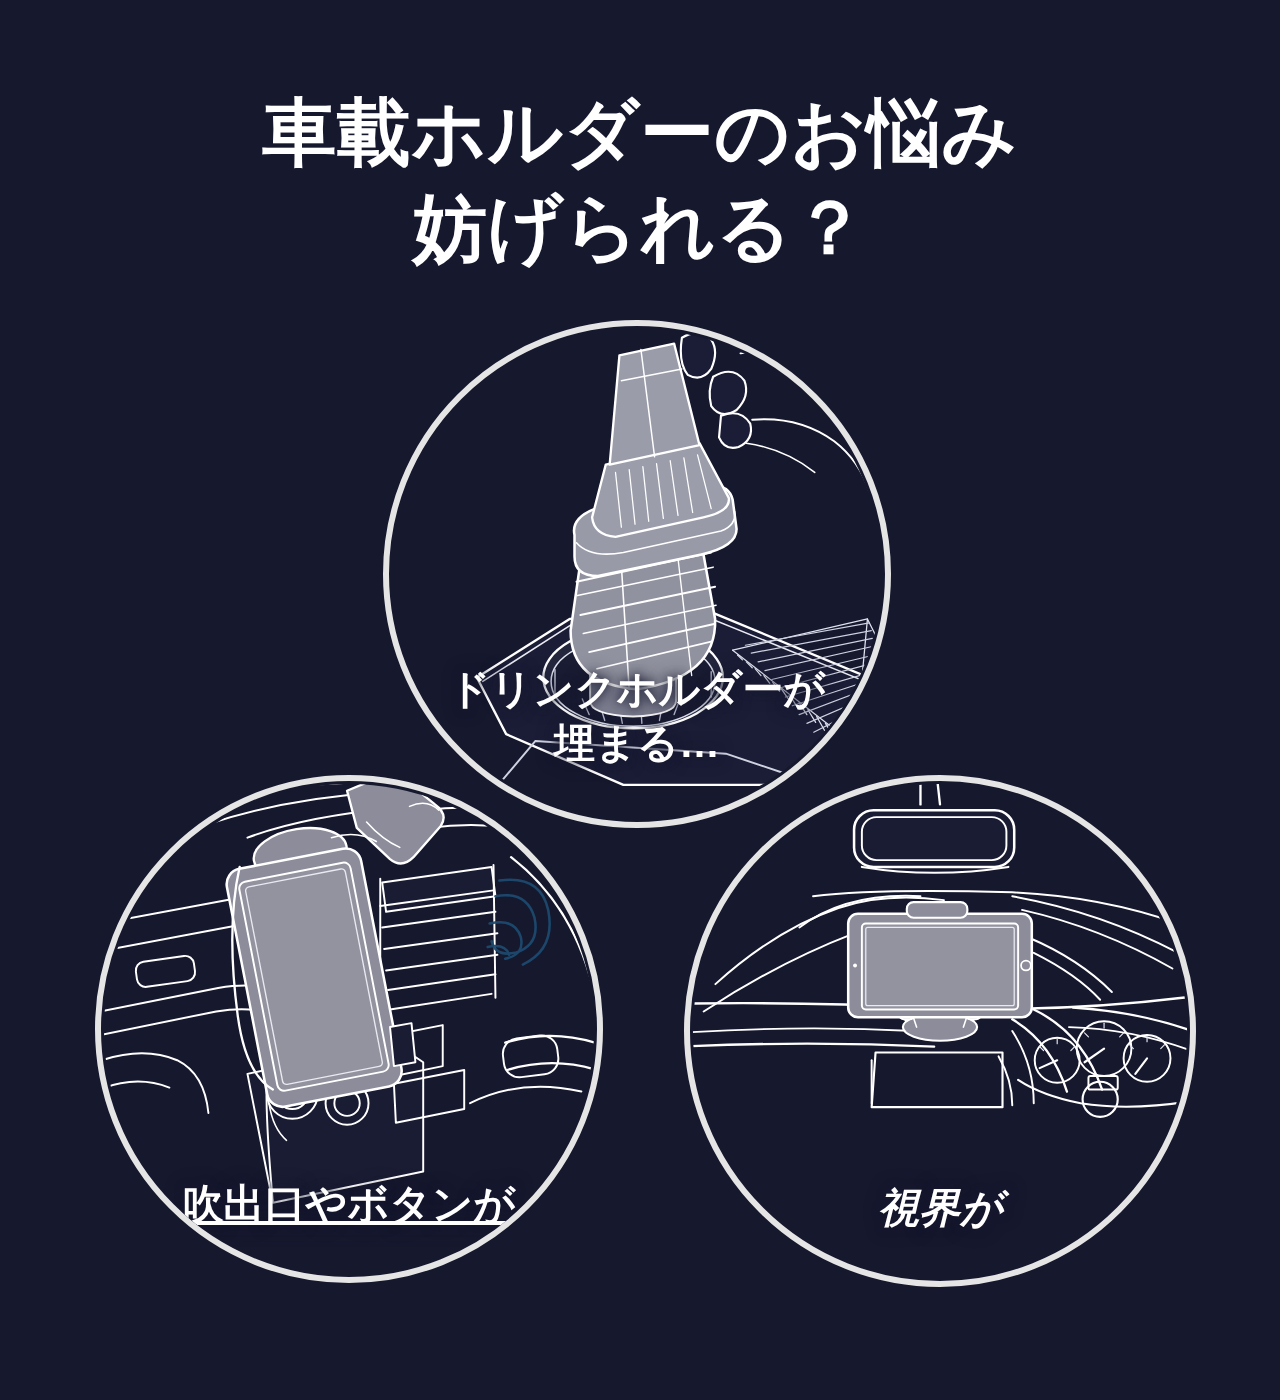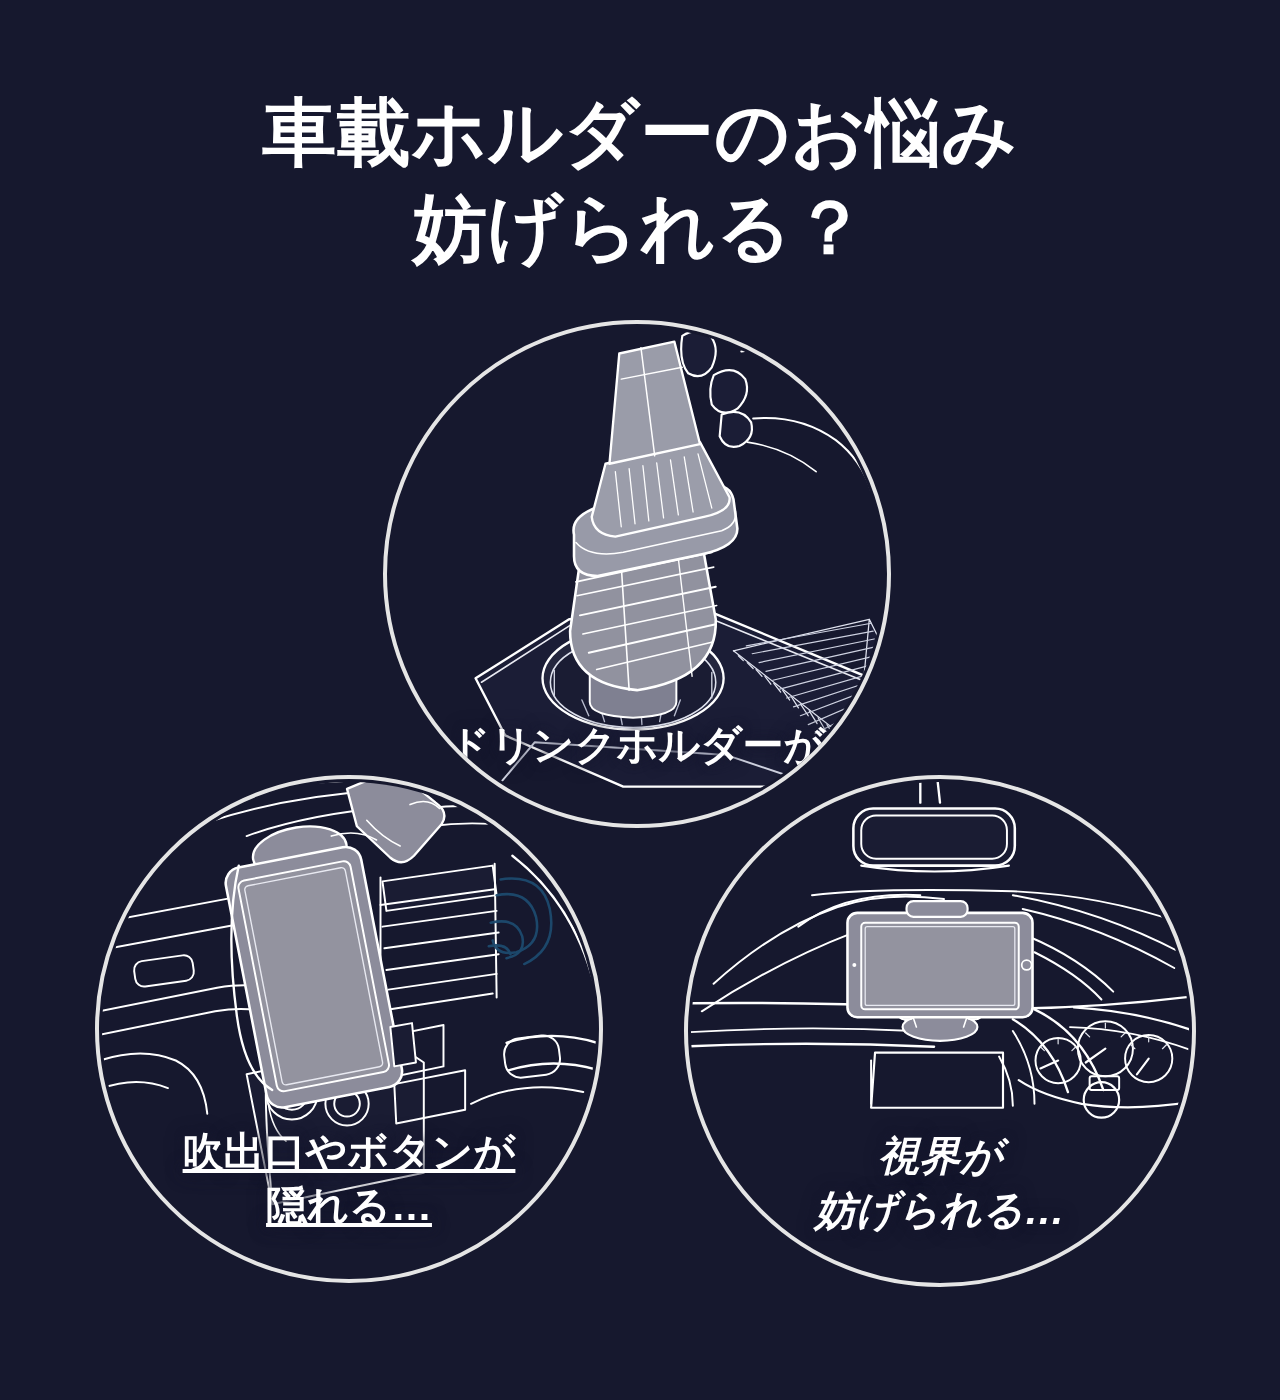--- a/index.html
+++ b/index.html
@@ -38,21 +38,21 @@
   .headline .line {
     display: block;
     white-space: nowrap;
   }
 
   
   .circle {
     position: absolute;
     border-radius: 50%;
     box-sizing: border-box;
-    border: 4px solid #e5e5e5;
+    border: 6px solid #e5e5e5;
     overflow: hidden;
     background: #16182e;
   }
   .circle.top    { left: 383px;  top: 320px;  width: 508px; height: 508px; z-index: 3; }
   .circle.left   { left: 95px;   top: 775px;  width: 508px; height: 508px; z-index: 2; }
   .circle.right  { left: 684px;  top: 775px;  width: 512px; height: 512px; z-index: 1; font-style: italic; }
 
   .circle svg.art {
     position: absolute;
     left: 0;
@@ -194,20 +194,21 @@
         </g>
         <path d="M360 28 Q410 18 452 48 Q478 70 478 104" stroke="#ffffff" stroke-width="2" fill="none"></path>
         <path d="M372 96 Q420 92 456 118 Q482 138 492 170" stroke="#ffffff" stroke-width="2" fill="none"></path>
         <path d="M366 120 Q406 126 436 150" stroke="#ffffff" stroke-width="1.6" fill="none"></path>
         <path d="M452 60 Q470 82 474 106" stroke="#ffffff" stroke-width="1.4" fill="none"></path>
       </g>
     </svg>
 
     <div class="caption">
       <span class="cline">ドリンクホルダーが</span>
+      <span class="cline">埋まる…</span>
     </div>
   </div>
 
   <div class="circle left">
     <svg class="art" viewBox="0 0 508 508">
       <defs>
         <clipPath id="clipLeft">
             <circle cx="254" cy="254" r="251"></circle>
           </clipPath>
       </defs>
@@ -280,21 +281,20 @@
         <path d="M444 70 Q524 134 536 258" stroke="#ffffff" stroke-width="2.4" fill="none"></path>
         <path d="M414 268 Q460 254 506 268" stroke="#ffffff" stroke-width="2.4" fill="none"></path>
         <path d="M416 296 Q462 282 508 296" stroke="#ffffff" stroke-width="2.4" fill="none"></path>
         <rect x="412" y="262" width="56" height="40" rx="16" transform="rotate(-7 440 282)" stroke="#ffffff" stroke-width="2" fill="none"></rect>
         <path d="M378 330 Q430 304 492 318" stroke="#ffffff" stroke-width="2" fill="none"></path>
       </g>
     </svg>
 
     <div class="caption">
       <span class="cline">吹出口やボタンが</span>
-      <span class="cline">隠れる…</span>
     </div>
   </div>
 
   <div class="circle right">
     <svg class="art" viewBox="0 0 512 512">
       <defs>
         <clipPath id="clipRight">
             <circle cx="256" cy="256" r="253"></circle>
           </clipPath>
       </defs>
@@ -364,17 +364,16 @@
           <path d="M450 270 L454 274"></path>
             <path d="M468 262 L468 267"></path>
             <path d="M486 270 L482 274"></path>
         </g>
         <path d="M336 306 Q360 322 400 330 Q450 338 512 328" stroke="#ffffff" stroke-width="2.2" fill="none"></path>
       </g>
     </svg>
 
     <div class="caption">
       <span class="cline">視界が</span>
-      <span class="cline">妨げられる…</span>
     </div>
   </div>
 
 </div>
 
 </body></html>

